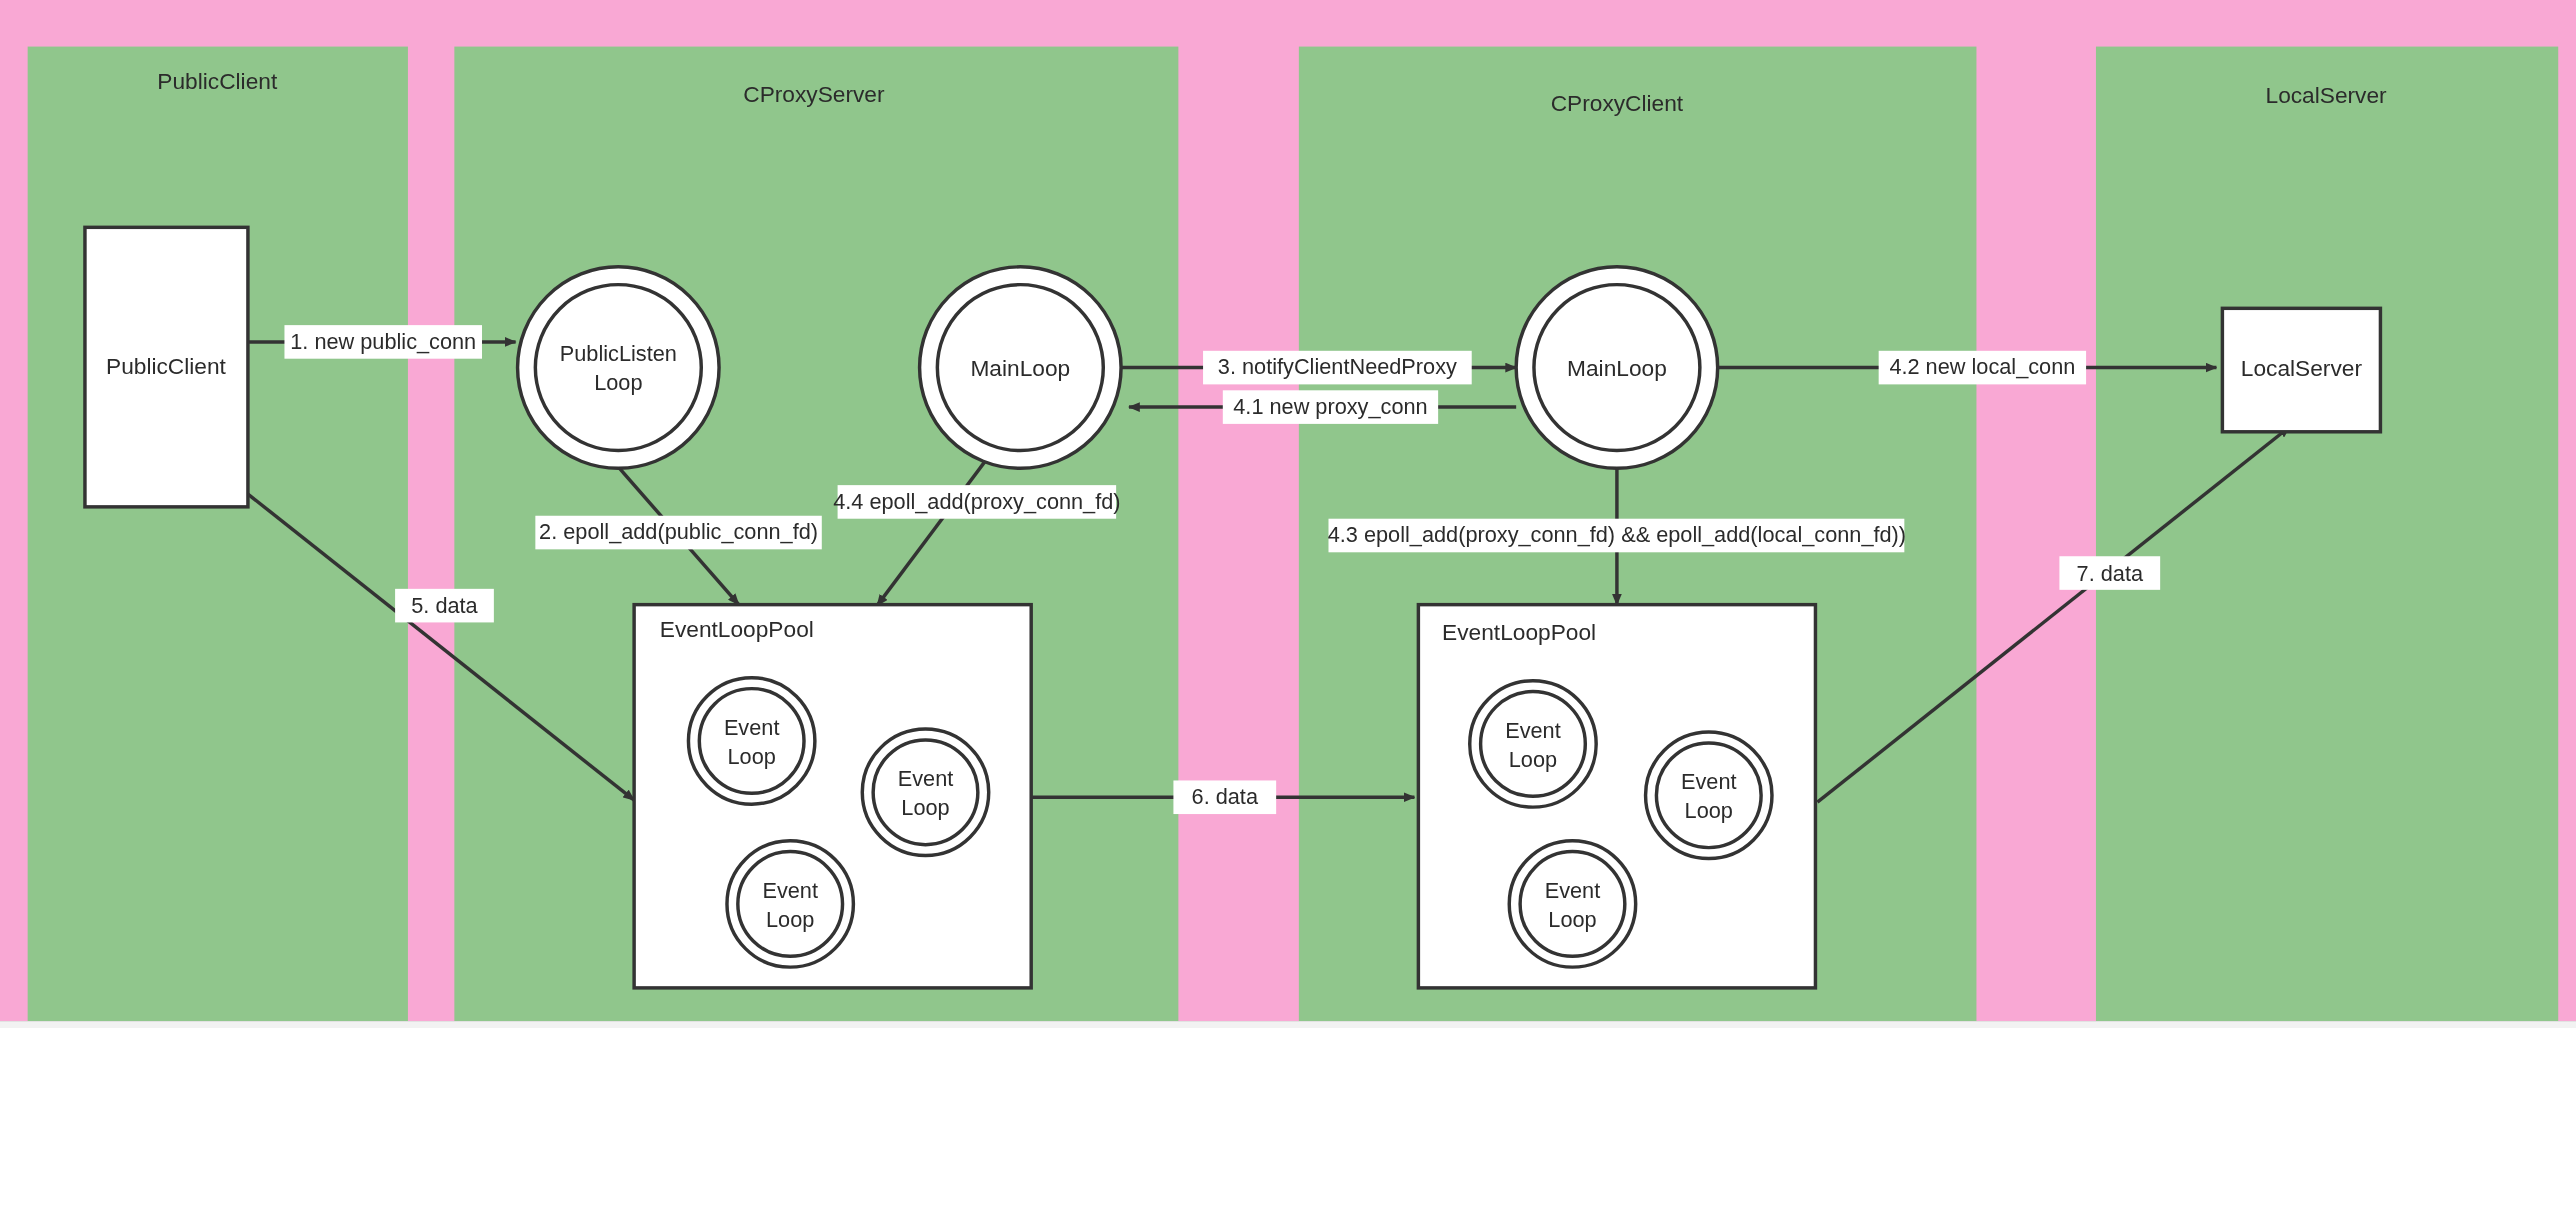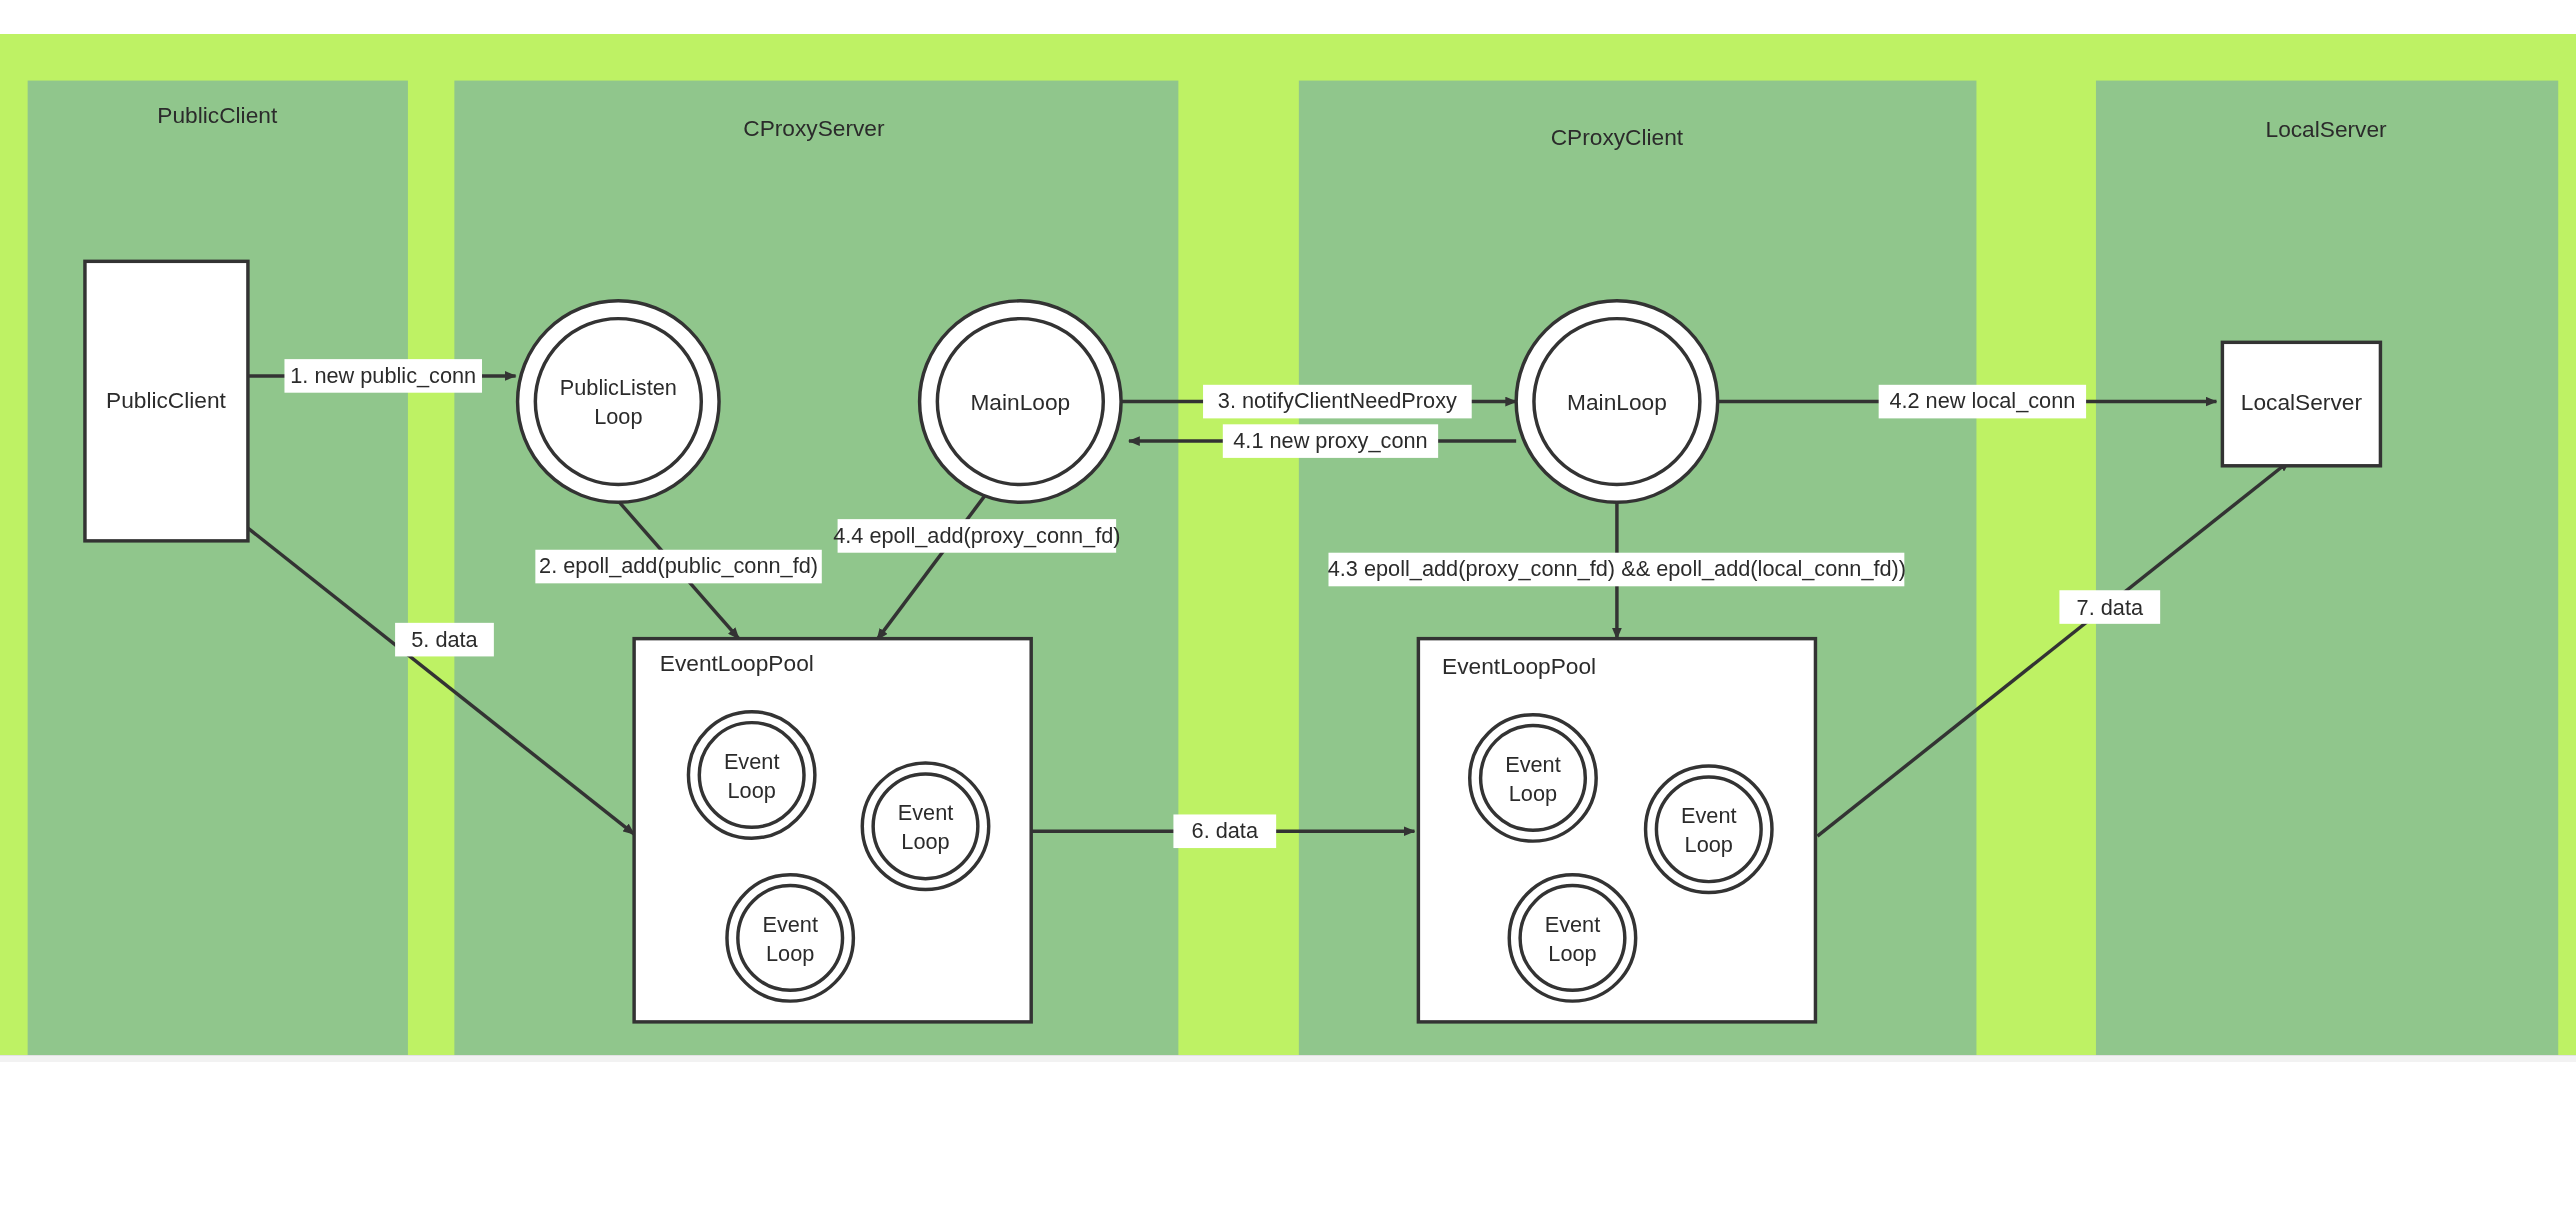--- a/index.html
+++ b/index.html
@@ -5,23 +5,22 @@
   html, body {
     margin: 0;
     padding: 0;
     background: #ffffff;
     font-family: "Liberation Sans", sans-serif;
   }
   #canvas {
     position: relative;
     width: 2576px;
     height: 1028px;
-    background: #bef264;
+    background: #f9a8d4;
     overflow: hidden;
-    margin-top: 34px;
   }
   svg.diagram {
     position: absolute;
     left: 0;
     top: 0;
     width: 2576px;
     height: 1233px;
     display: block;
   }
   .lane-rect { fill: #90c68c; stroke: none; }

